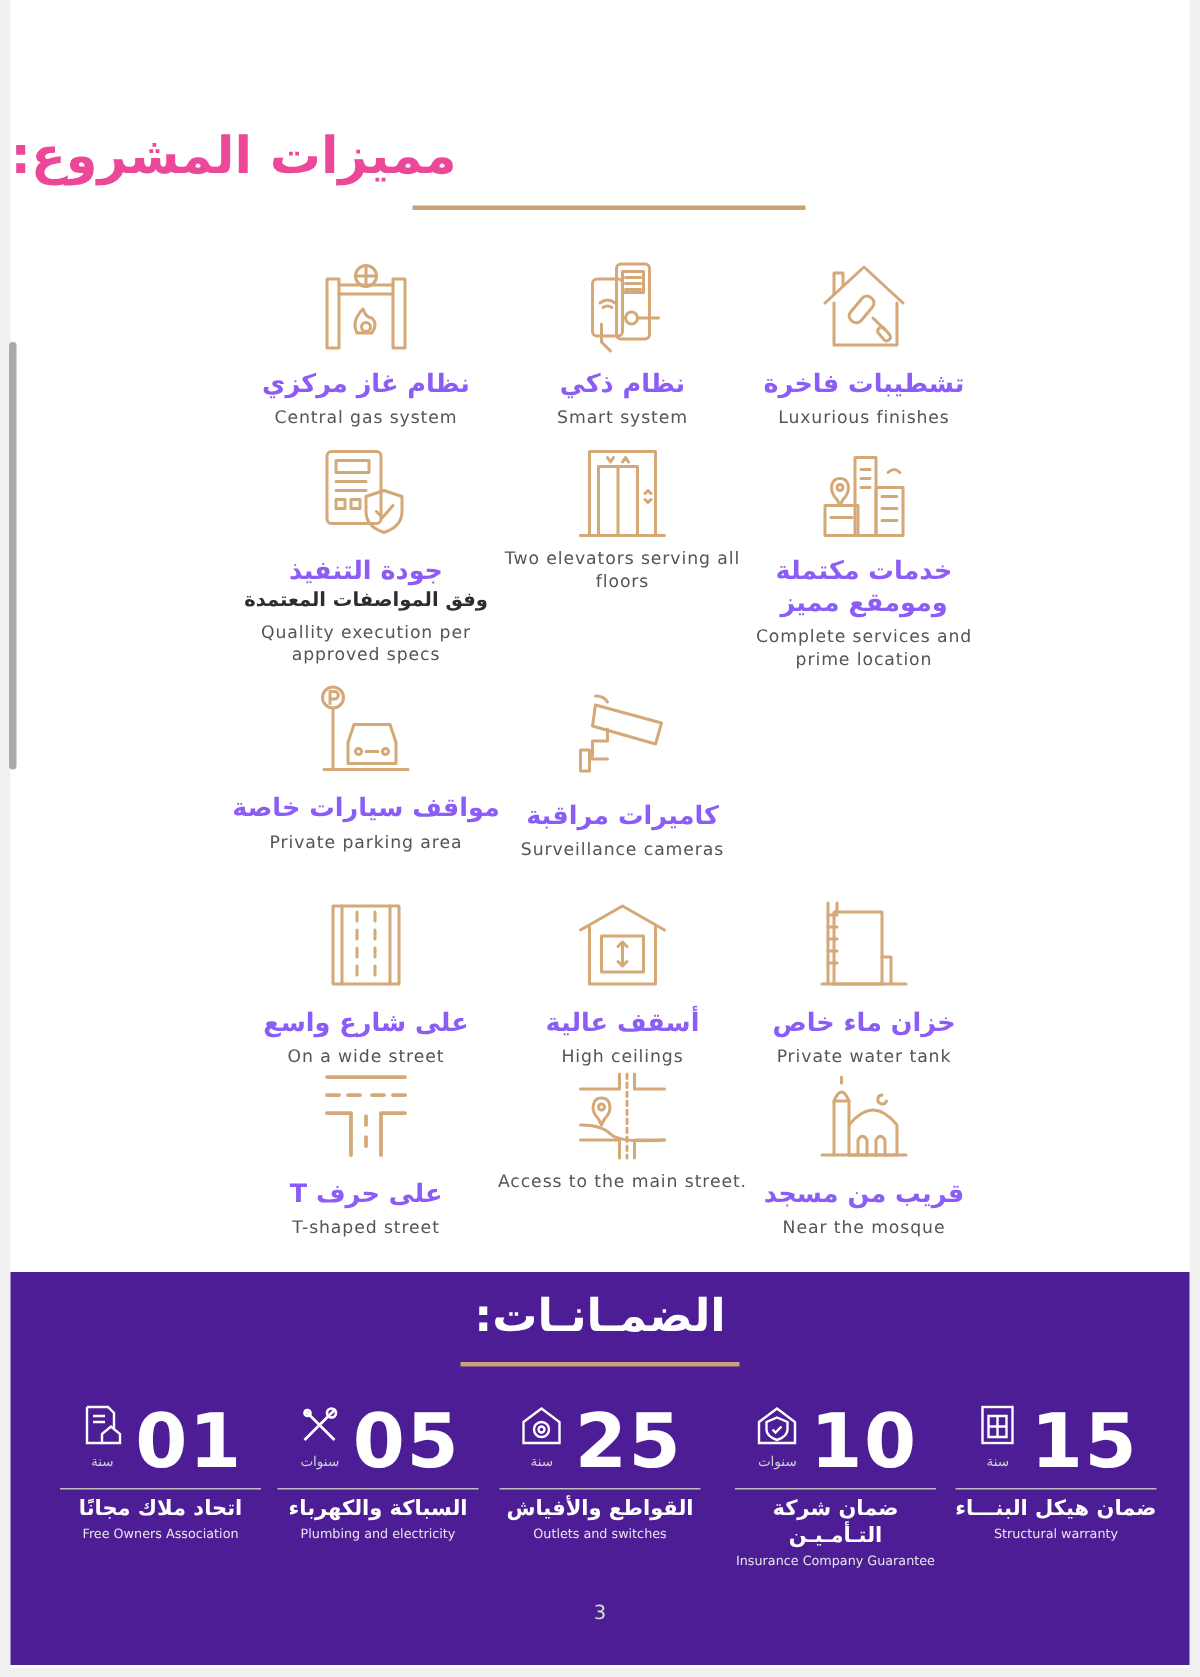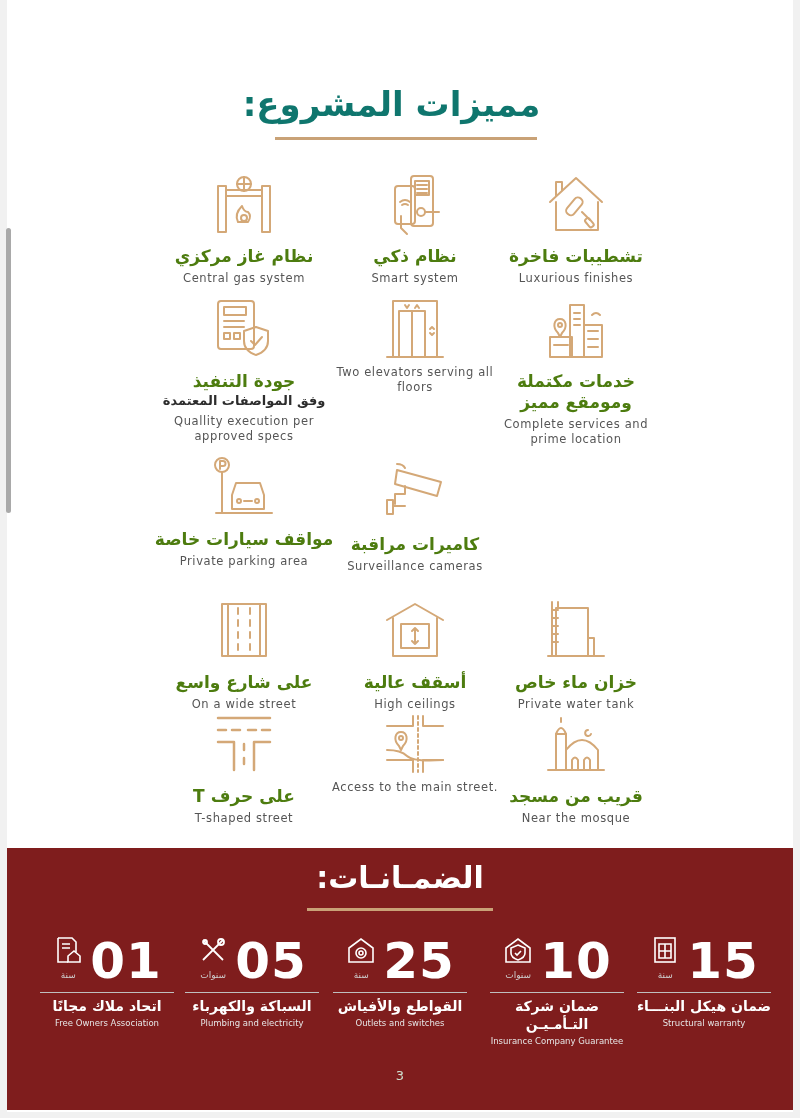--- a/index.html
+++ b/index.html
@@ -7,43 +7,43 @@
     body { position: relative; font-family: "DejaVu Sans", sans-serif; }
     .page {
       position: absolute; left: 7px; top: 0; width: 786px; height: 1112px;
       background: #ffffff;
     }
     .scrollbar {
       position: absolute; left: 6px; top: 228px; width: 5px; height: 285px;
       background: #a9a9a9; border-radius: 3px;
     }
     .title-ar {
-      position: absolute; left: 0; right: 17px; top: 84px; text-align: center;
-      font-size: 34px; font-weight: bold; color: #0f766e; direction: rtl;
+      position: absolute; left: 0; right: 17px; top: 84px; text-align: left;
+      font-size: 34px; font-weight: bold; color: #ec4899; direction: rtl;
     }
     .title-rule {
       position: absolute; left: 268px; width: 262px; top: 137px; height: 3px;
       background: #c9a277;
     }
     .feature {
       position: absolute; width: 180px; text-align: center;
     }
     .feature .icon { width: 64px; height: 64px; margin: 0 auto; display: block; }
     .feature .icon svg { width: 64px; height: 64px; }
     .feature .ar {
-      font-size: 17px; font-weight: bold; color: #4d7c0f; direction: rtl;
+      font-size: 17px; font-weight: bold; color: #8b5cf6; direction: rtl;
       line-height: 21px; margin-top: 10px;
     }
     .feature .ar2 { font-size: 13px; font-weight: bold; color: #2d2d2d; direction: rtl; line-height: 18px; }
     .feature .en {
       font-size: 11.5px; color: #555; letter-spacing: 0.6px; line-height: 15px; margin-top: 4px;
     }
     .green {
       position: absolute; left: 0; top: 848px; width: 786px; height: 262px;
-      background: #7f1d1d;
+      background: #4c1d95;
     }
     .g-title {
       position: absolute; left: 0; right: 0; top: 12px; text-align: center;
       font-size: 30px; font-weight: bold; color: #ffffff; direction: rtl;
     }
     .g-rule {
       position: absolute; left: 300px; width: 186px; top: 60px; height: 3px; background: #c9a277;
     }
     .warranty { position: absolute; top: 88px; width: 150px; text-align: center; }
     .warranty .top { position: relative; height: 50px; display: flex; justify-content: center; align-items: flex-start; gap: 6px; }

